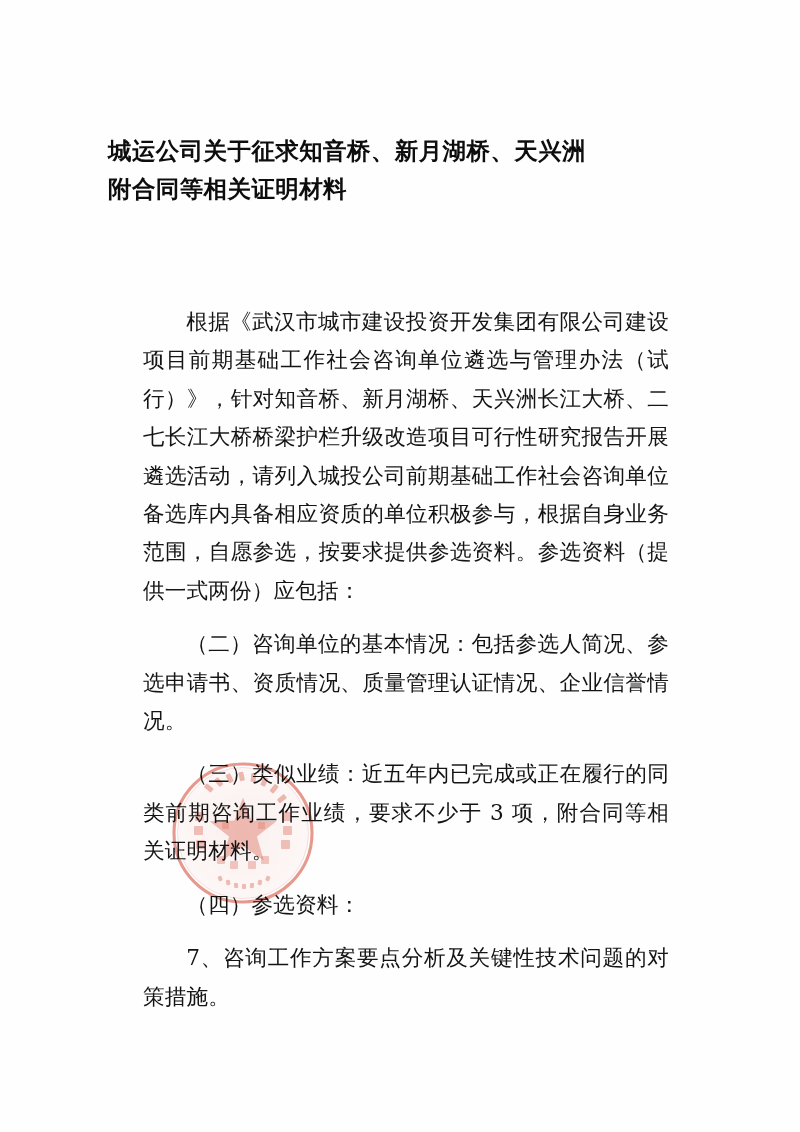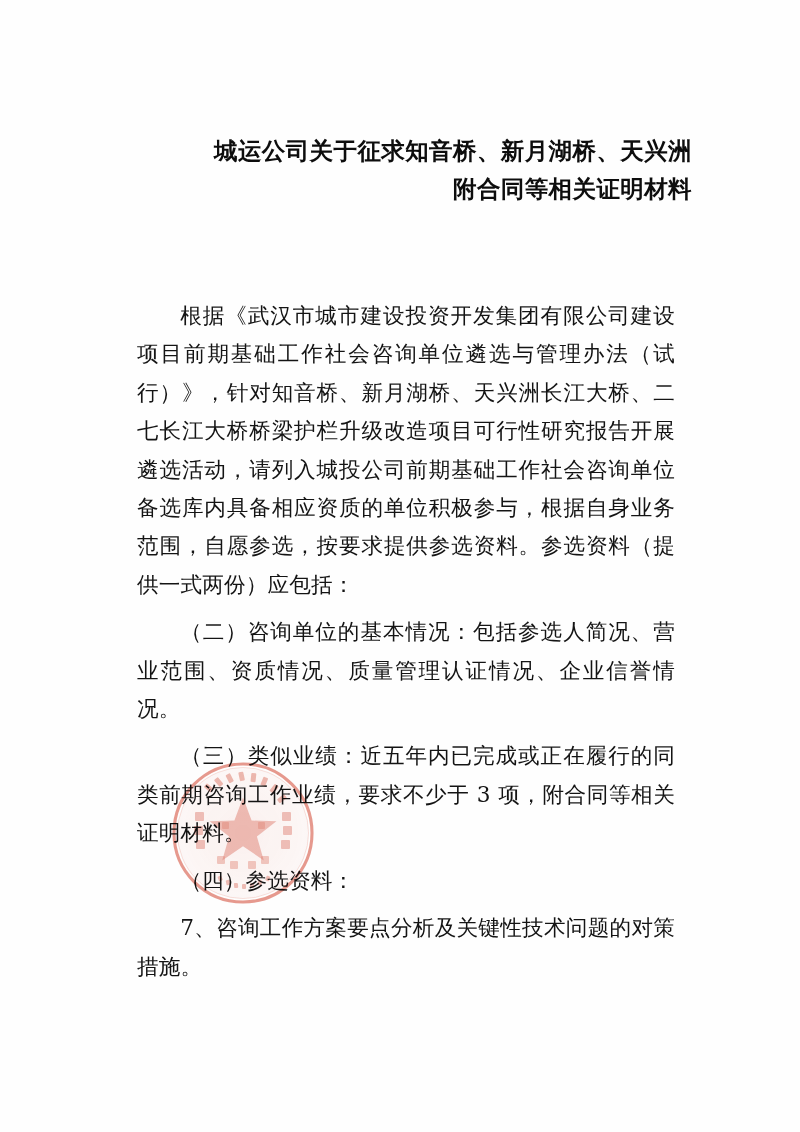--- a/index.html
+++ b/index.html
@@ -23,42 +23,42 @@
     background: #fefefe;
     box-sizing: border-box;
   }
 
   
   .doc-title {
     position: absolute;
     left: 108px;
     top: 132px;
     width: 584px;
-    text-align: right;
+    text-align: left;
     font-weight: bold;
     font-size: 23.5px;
     line-height: 38px;
     letter-spacing: 0.4px;
     color: #0d0d0d;
   }
   .doc-title .tline {
     display: block;
     white-space: nowrap;
   }
 
   
   .body-block {
     position: absolute;
     left: 128px;
     top: 288px;
     width: 556px;
   }
 
   .para {
-    margin: 9px;
+    margin: 15px;
     font-size: 21.6px;
     line-height: 38.4px;
     text-align: justify;
     text-justify: inter-ideograph;
     text-indent: 2em;
     letter-spacing: 0.15px;
     color: #141414;
     word-break: break-all;
   }
 
@@ -84,21 +84,21 @@
 
 <div class="page">
 
   <div class="doc-title">
     <span class="tline">城运公司关于征求知音桥、新月湖桥、天兴洲</span>
     <span class="tline">附合同等相关证明材料</span>
   </div>
 
   <div class="body-block">
     <p class="para">根据《武汉市城市建设投资开发集团有限公司建设项目前期基础工作社会咨询单位遴选与管理办法（试行）》，针对知音桥、新月湖桥、天兴洲长江大桥、二七长江大桥桥梁护栏升级改造项目可行性研究报告开展遴选活动，请列入城投公司前期基础工作社会咨询单位备选库内具备相应资质的单位积极参与，根据自身业务范围，自愿参选，按要求提供参选资料。参选资料（提供一式两份）应包括：</p>
-    <p class="para">（二）咨询单位的基本情况：包括参选人简况、营业范围、资质情况、质量管理认证情况、企业信誉情况。</p>
+    <p class="para">（二）咨询单位的基本情况：包括参选人简况、参选申请书、资质情况、质量管理认证情况、企业信誉情况。</p>
     <p class="para">（三）类似业绩：近五年内已完成或正在履行的同类前期咨询工作业绩，要求不少于 3 项，附合同等相关证明材料。</p>
     <p class="para">（四）参选资料：</p>
     <p class="para">7、咨询工作方案要点分析及关键性技术问题的对策措施。</p>
   </div>
 
   <div class="seal">
     <svg viewBox="0 0 146 146" xmlns="http://www.w3.org/2000/svg" aria-hidden="true">
       <defs>
         <radialGradient id="sealFade" cx="50%" cy="50%" r="52%">
           <stop offset="0%" stop-color="#d4503c" stop-opacity="0.62"></stop>

